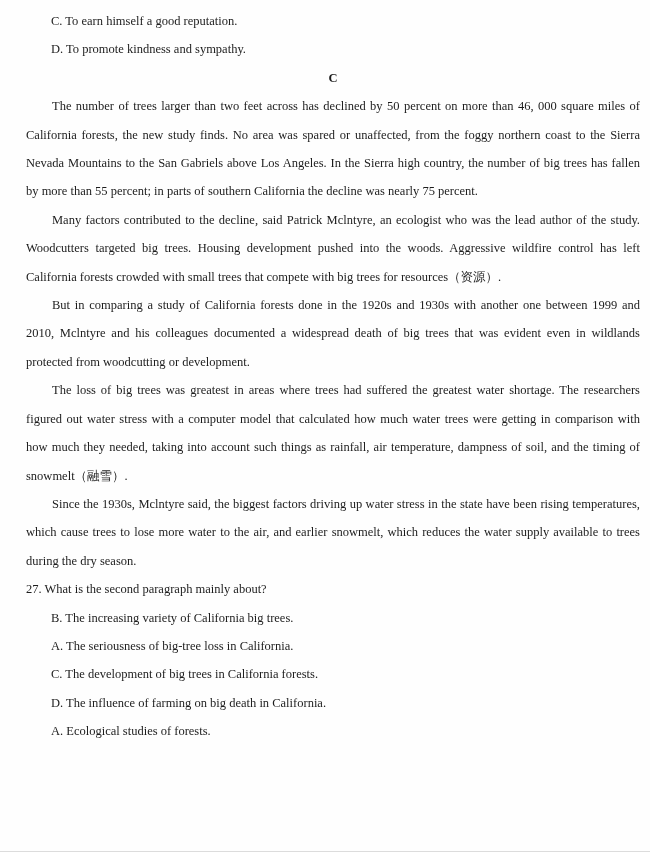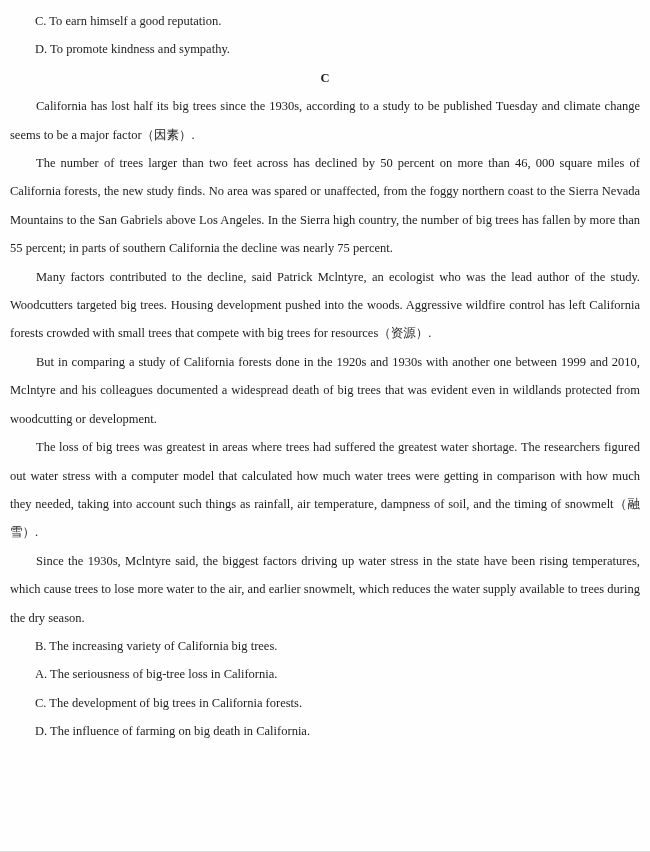--- a/index.html
+++ b/index.html
@@ -10,20 +10,21 @@
   .page {
     position: relative;
     width: 650px;
     height: 852px;
     background: #fefefe;
     overflow: hidden;
     color: #1c1c1c;
     font-family: "Liberation Serif", "DejaVu Serif", serif;
     font-size: 12.5px;
     box-sizing: border-box;
+    padding-left: 16px;
   }
   .page::after {
     content: "";
     position: absolute;
     left: 0;
     right: 0;
     bottom: 0;
     height: 1px;
     background: #dcdcdc;
   }
@@ -51,27 +52,28 @@
 <body>
 
 <div class="page">
   <div class="content">
 
     <div class="line opt">C. To earn himself a good reputation.</div>
     <div class="line opt">D. To promote kindness and sympathy.</div>
 
     <div class="line section-label">C</div>
 
-    <p class="para">California has lost half its big trees since the 1930s, according to a study to be published Tuesday and climate change seems to be a major factor（因素）.</p>
     <p class="para">The number of trees larger than two feet across has declined by 50 percent on more than 46, 000 square miles of California forests, the new study finds. No area was spared or unaffected, from the foggy northern coast to the Sierra Nevada Mountains to the San Gabriels above Los Angeles. In the Sierra high country, the number of big trees has fallen by more than 55 percent; in parts of southern California the decline was nearly 75 percent.</p>
     <p class="para">Many factors contributed to the decline, said Patrick Mclntyre, an ecologist who was the lead author of the study. Woodcutters targeted big trees. Housing development pushed into the woods. Aggressive wildfire control has left California forests crowded with small trees that compete with big trees for resources（资源）.</p>
     <p class="para">But in comparing a study of California forests done in the 1920s and 1930s with another one between 1999 and 2010, Mclntyre and his colleagues documented a widespread death of big trees that was evident even in wildlands protected from woodcutting or development.</p>
     <p class="para">The loss of big trees was greatest in areas where trees had suffered the greatest water shortage. The researchers figured out water stress with a computer model that calculated how much water trees were getting in comparison with how much they needed, taking into account such things as rainfall, air temperature, dampness of soil, and the timing of snowmelt（融雪）.</p>
     <p class="para">Since the 1930s, Mclntyre said, the biggest factors driving up water stress in the state have been rising temperatures, which cause trees to lose more water to the air, and earlier snowmelt, which reduces the water supply available to trees during the dry season.</p>
 
+    <div class="line">27. What is the second paragraph mainly about?</div>
     <div class="line opt">B. The increasing variety of California big trees.</div>
     <div class="line opt">A. The seriousness of big-tree loss in California.</div>
     <div class="line opt">C. The development of big trees in California forests.</div>
     <div class="line opt">D. The influence of farming on big death in California.</div>
 
+    <div class="line opt">A. Ecological studies of forests.</div>
 
   </div>
 </div>
 
 </body></html>

